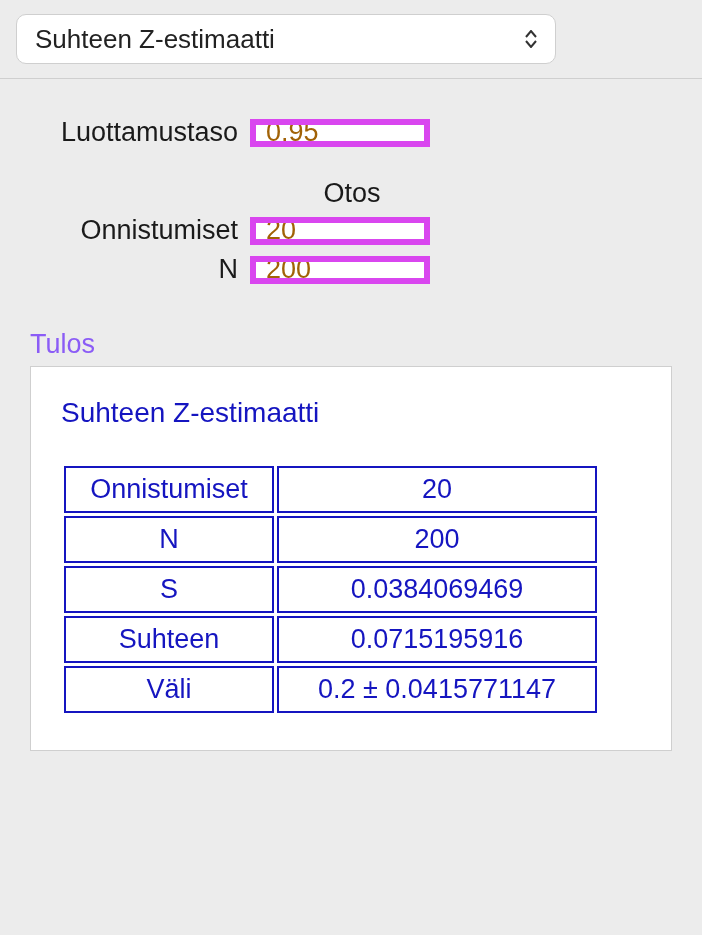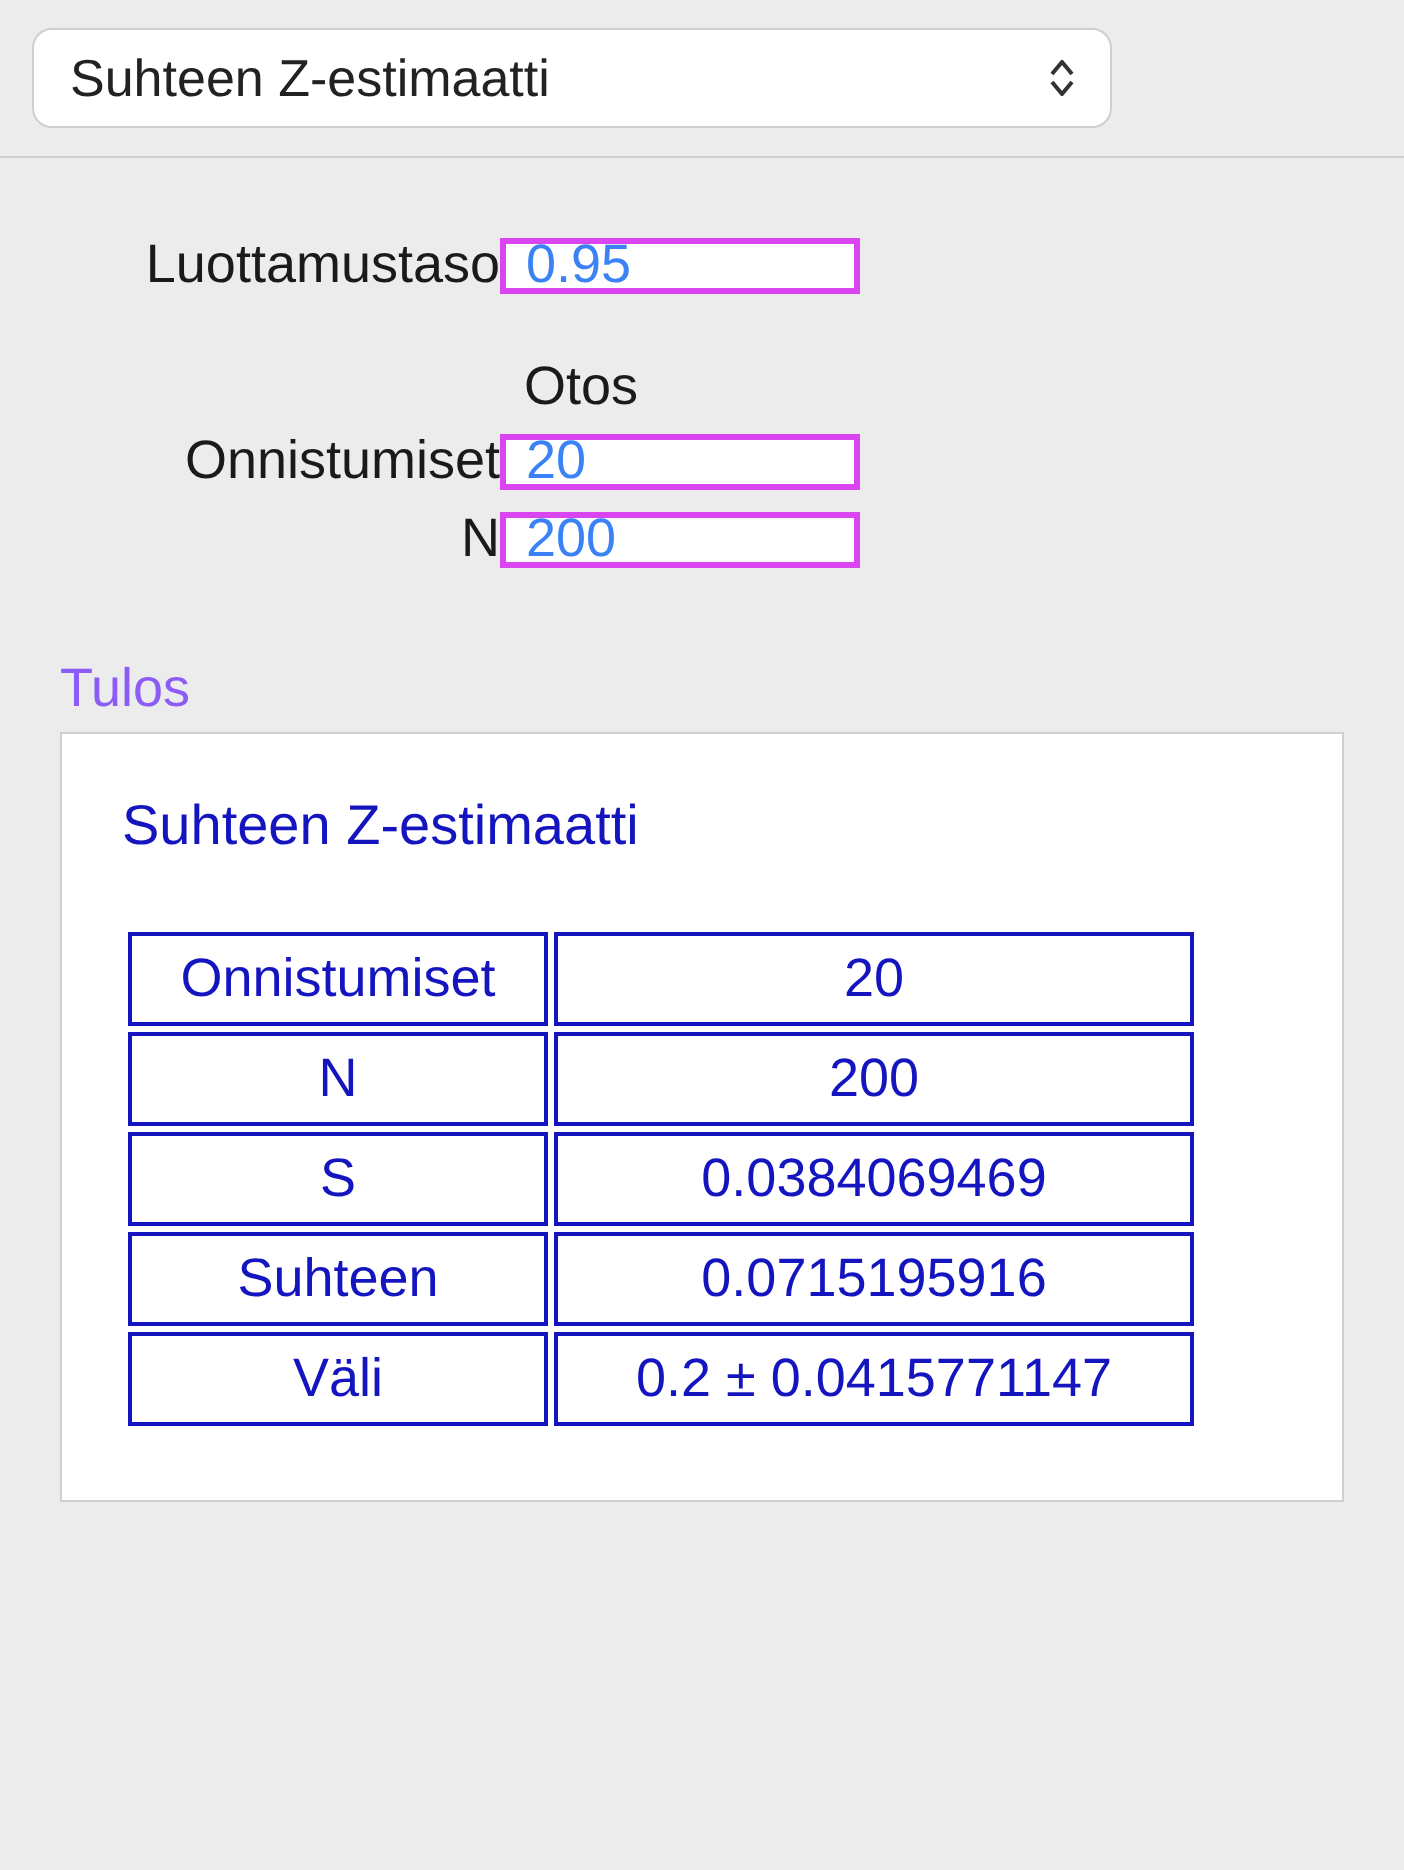--- a/index.html
+++ b/index.html
@@ -58,40 +58,42 @@
     .field-row {
       display: flex;
       align-items: center;
       margin-bottom: 8px;
     }
     
     .field-label {
       font-size: 27px;
       color: #1a1a1a;
       text-align: right;
+      padding-right: 12px;
     }
     
     .field-input {
       width: 180px;
       height: 28px;
-      border: 3px solid #d946ef;
+      border: 6px solid #d946ef;
       background: #ffffff;
       font-size: 27px;
       padding: 0 10px;
-      color: #3b82f6;
+      color: #a16207;
       font-family: inherit;
     }
     
     .label-col {
       width: 220px;
     }
     
     .section-header {
       font-size: 27px;
       color: #1a1a1a;
+      text-align: center;
       width: 180px;
       margin-bottom: 6px;
     }
     
     .section-header-row {
       display: flex;
       margin-top: 30px;
     }
     
     .section-header-spacer {

